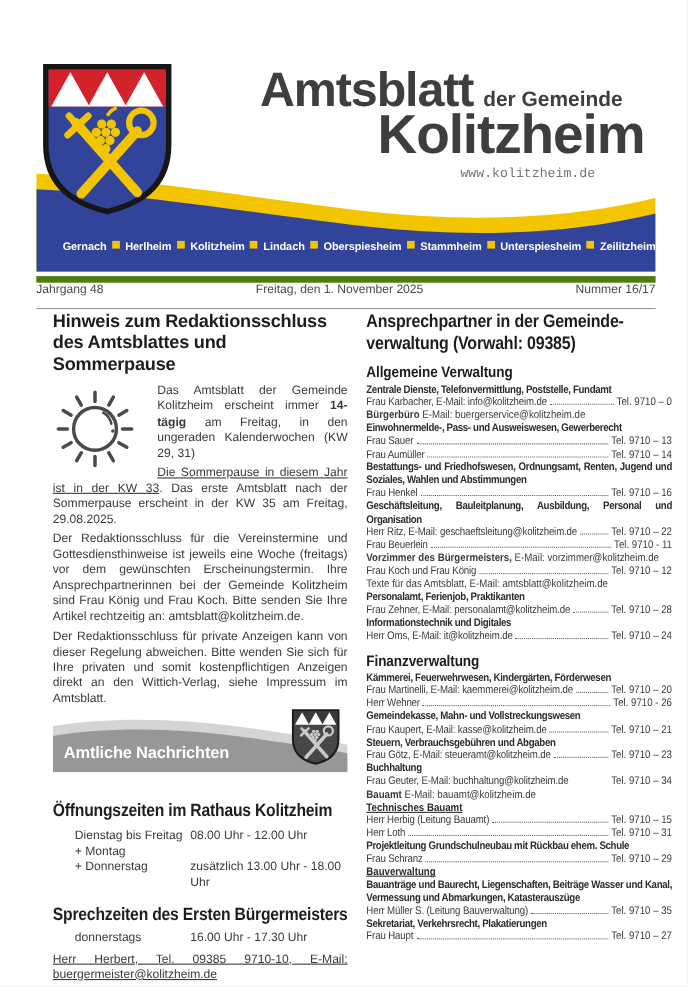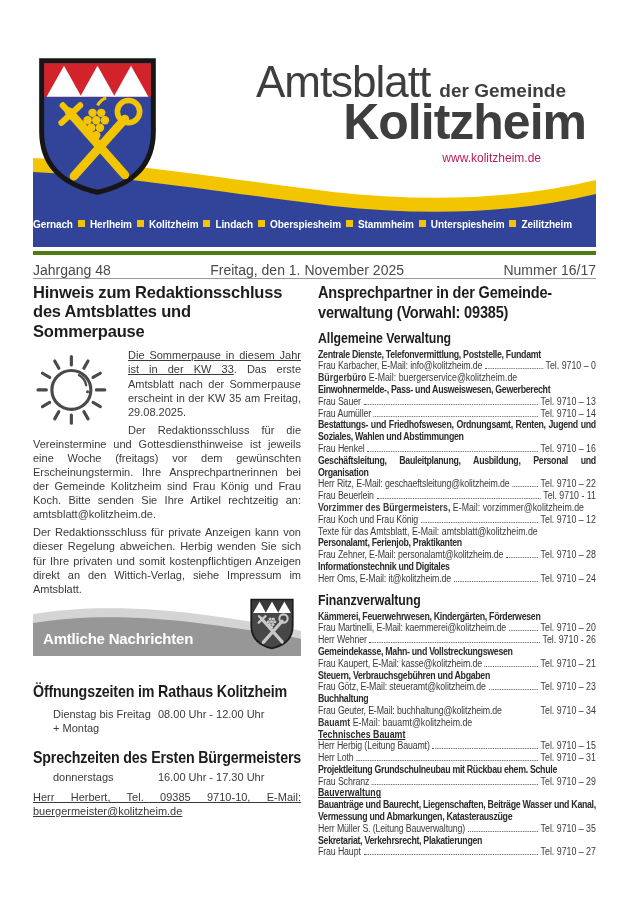--- a/index.html
+++ b/index.html
@@ -5,36 +5,36 @@
   html,body{margin:0;padding:0;background:#e8e8e8;}
   .page{position:relative;width:625px;height:897px;background:#ffffff;overflow:hidden;
         font-family:"Liberation Sans",sans-serif;color:#3a3a3a;}
 
   
   .header{position:absolute;left:33px;top:55px;width:563px;height:192px;}
   .wave{position:absolute;left:0;top:93px;width:563px;height:99px;z-index:1;}
   .crest{position:absolute;left:0;top:2px;width:129px;height:139px;z-index:3;}
   .titles{position:absolute;right:10px;top:2px;text-align:right;z-index:2;}
   .t-line1{margin-right:20px;white-space:nowrap;}
-  .t-main{font-size:44px;font-weight:400;color:#3e3e3e;letter-spacing:-1px;}
+  .t-main{font-size:44px;font-weight:700;color:#3e3e3e;letter-spacing:-1px;}
   .t-sub{font-size:19px;font-weight:600;color:#3e3e3e;margin-left:9px;}
   .t-city{font-size:50px;font-weight:700;color:#3e3e3e;letter-spacing:-1px;margin-top:-10px;line-height:1;}
-  .t-web{font-size:12px;color:#be185d;margin-top:4px;margin-right:45px;}
-  .towns{position:absolute;left:0;right:0;top:163px;z-index:2;text-align:left;
+  .t-web{font-size:12px;color:#737373;margin-top:4px;margin-right:45px;font-family:Liberation Mono, monospace;}
+  .towns{position:absolute;left:0;right:0;top:163px;z-index:2;text-align:right;
          color:#fff;font-size:10px;font-weight:700;letter-spacing:-0.1px;line-height:14px;}
   .town-sep{display:inline-block;width:7px;height:7px;background:#f2c500;margin:0 5px;transform:translateY(-1px);}
 
   
   .meta{position:absolute;left:33px;top:251px;width:563px;height:23px;
-        border-top:4px solid #4d7c0f;border-bottom:1px solid #9a9a9a;
-        display:flex;justify-content:space-between;align-items:flex-end;
-        font-size:14px;color:#4a4a4a;}
-
-  
-  .cols{position:absolute;left:33px;top:283px;width:563px;display:flex;gap:17px;}
+        border-top:6px solid #4d7c0f;border-bottom:1px solid #9a9a9a;
+        display:flex;justify-content:space-between;align-items:flex-start;
+        font-size:11px;color:#4a4a4a;}
+
+  
+  .cols{position:absolute;left:48px;top:283px;width:563px;display:flex;gap:17px;}
   .col-l{width:268px;}
   .col-r{width:278px;}
 
   h1,h2,h3{margin:0;color:#1d1d1d;}
   .h1{font-size:16.5px;font-weight:700;line-height:1.18;letter-spacing:-0.2px;}
   .h1 span{display:block;}
   .cond{transform:scaleX(0.88);transform-origin:left top;}
   .cond span{white-space:nowrap;}
   .h2{font-size:16.2px;font-weight:700;line-height:1.18;letter-spacing:-0.2px;}
 
@@ -146,23 +146,24 @@
               <line x1="16.6" y1="55.5" x2="8.8" y2="60"></line>
             <line x1="13" y1="42" x2="4" y2="42"></line>
               <line x1="16.6" y1="28.5" x2="8.8" y2="24"></line>
             <line x1="26.5" y1="18.6" x2="22" y2="10.8"></line>
               <line x1="40" y1="15" x2="40" y2="6"></line>
             <line x1="53.5" y1="18.6" x2="58" y2="10.8"></line>
               <line x1="63.4" y1="28.5" x2="71.2" y2="24"></line>
           </g>
           <circle cx="57.5" cy="44" r="1.7" fill="#4a4a4a"></circle>
         </svg>
+        <p><span>Das Amtsblatt der Gemeinde Kolitzheim erscheint immer </span><span class="bld">14-tägig</span><span> am Freitag, in den ungeraden Kalenderwochen (KW 29, 31)</span></p>
         <p><span class="ul">Die Sommerpause in diesem Jahr ist in der KW 33</span><span>. Das erste Amtsblatt nach der Sommerpause erscheint in der KW 35 am Freitag, 29.08.2025.</span></p>
         <p>Der Redaktionsschluss für die Vereinstermine und Gottesdiensthinweise ist jeweils eine Woche (freitags) vor dem gewünschten Erscheinungstermin. Ihre Ansprechpartnerinnen bei der Gemeinde Kolitzheim sind Frau König und Frau Koch. Bitte senden Sie Ihre Artikel rechtzeitig an: amtsblatt@kolitzheim.de.</p>
-        <p>Der Redaktionsschluss für private Anzeigen kann von dieser Regelung abweichen. Herbig wenden Sie sich für Ihre privaten und somit kostenpflichtigen Anzeigen direkt an den Wittich-Verlag, siehe Impressum im Amtsblatt.</p>
+        <p>Der Redaktionsschluss für private Anzeigen kann von dieser Regelung abweichen. Bitte wenden Sie sich für Ihre privaten und somit kostenpflichtigen Anzeigen direkt an den Wittich-Verlag, siehe Impressum im Amtsblatt.</p>
       </div>
 
       <div class="band">
         <svg class="bw" viewBox="0 0 268 52" preserveAspectRatio="none">
           <path d="M0,10 C50,2 110,2 180,12 C230,19 256,24 268,27 L268,52 L0,52 Z" fill="#d4d4d4"></path>
           <path d="M0,19 C50,11 110,11 180,21 C230,28 256,32 268,35 L268,52 L0,52 Z" fill="#979797"></path>
         </svg>
         <span class="band-label">Amtliche Nachrichten</span>
         <svg class="band-crest" viewBox="0 0 100 112">
           <path d="M5,3 H95 V60 C95,92 72,104 50,109 C28,104 5,92 5,60 Z" fill="#474747" stroke="#1c1c1c" stroke-width="4"></path>
@@ -192,20 +193,24 @@
 
       <h2 class="h2 cond sec-h2"><span>Öffnungszeiten im Rathaus Kolitzheim</span></h2>
       <div>
           <div class="hrow">
             <span class="hday">Dienstag bis Freitag</span>
             <span class="htime"><span>08.00 Uhr - 12.00 Uhr</span></span>
           </div>
           <div class="hrow">
             <span class="hday">+ Montag</span>
           </div>
+          <div class="hrow">
+            <span class="hday">+ Donnerstag</span>
+            <span class="htime"><span>zusätzlich 13.00 Uhr - 18.00 Uhr</span></span>
+          </div>
         </div>
 
       <h2 class="h2 cond" style="margin-top:13px;margin-bottom:3px"><span>Sprechzeiten des Ersten Bürgermeisters</span></h2>
       <div>
           <div class="hrow">
             <span class="hday">donnerstags</span>
             <span class="htime"><span>16.00 Uhr - 17.30 Uhr</span></span>
           </div>
         </div>
       <div class="body-t contact-p">Herr Herbert, Tel. 09385 9710-10, E-Mail: buergermeister@kolitzheim.de</div>

